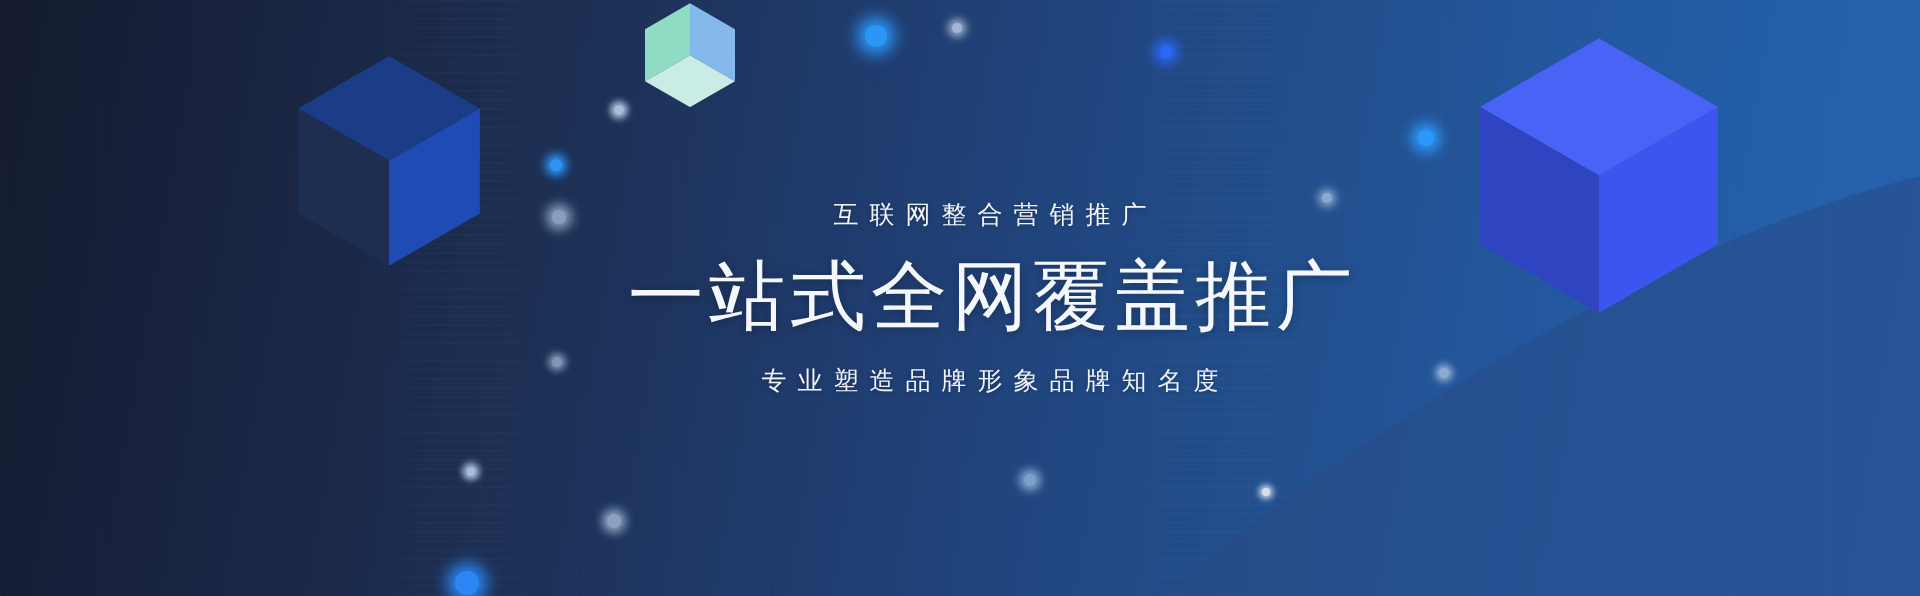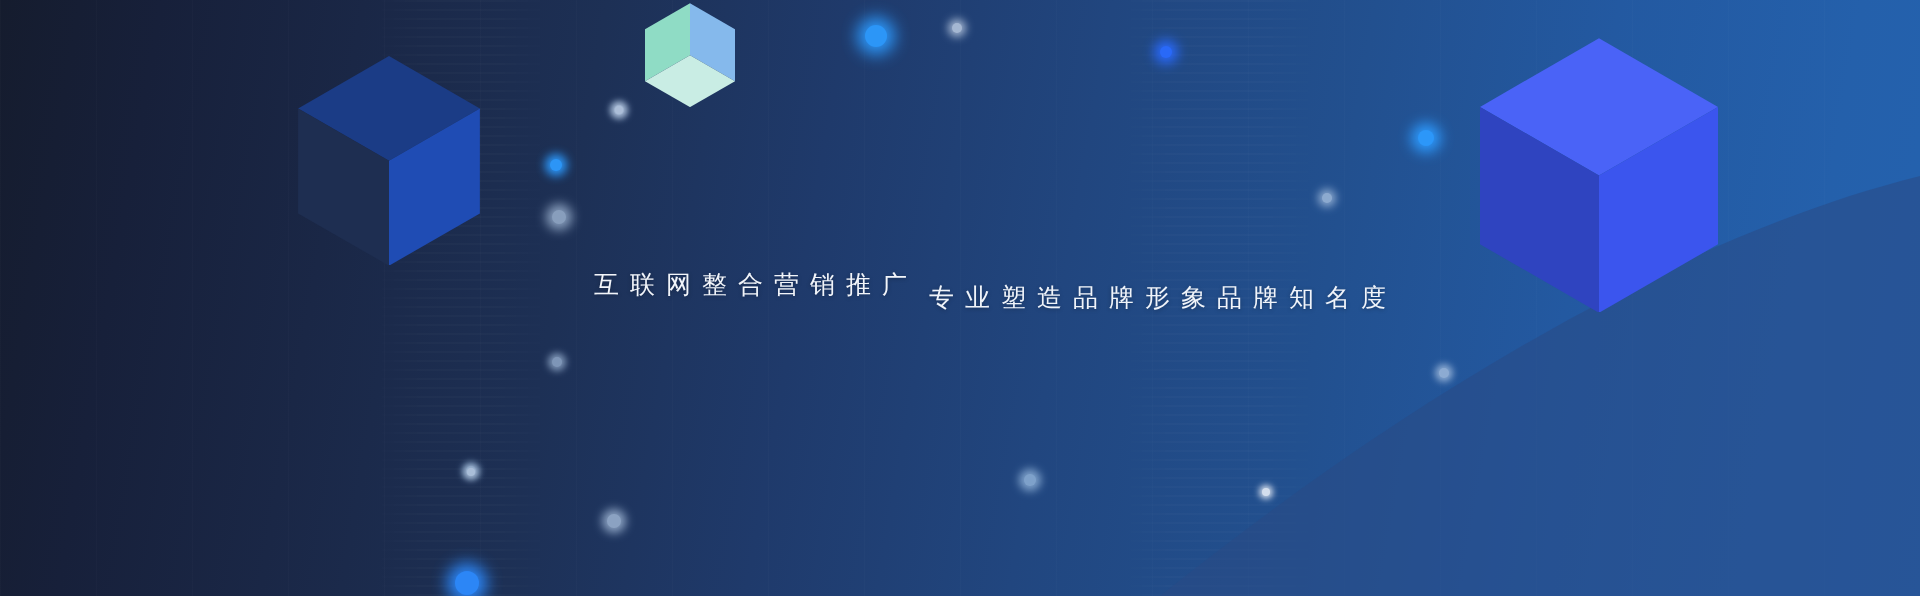--- a/index.html
+++ b/index.html
@@ -83,21 +83,21 @@
   }
 
   
   .text-block {
     position: absolute;
     left: 0;
     right: 0;
     top: 0;
     height: 596px;
     display: flex;
-    flex-direction: row;
+    flex-direction: column;
     align-items: center;
     justify-content: center;
     padding-left: 60px;
     box-sizing: border-box;
   }
   .eyebrow {
     color: #f2f5fa;
     font-size: 25px;
     letter-spacing: 11px;
     text-indent: 11px;
@@ -176,16 +176,17 @@
       <div class="dot" style="left: 1262px; top: 488px; width: 8px; height: 8px; background: rgb(232, 238, 248); opacity: 0.9; box-shadow: rgb(232, 238, 248) 0px 0px 6px 3px;"></div>
       <div class="dot" style="left: 467px; top: 468px; width: 8px; height: 8px; background: rgb(198, 213, 234); opacity: 0.7; box-shadow: rgb(198, 213, 234) 0px 0px 6px 3px;"></div>
       <div class="dot" style="left: 607px; top: 514px; width: 14px; height: 14px; background: rgb(182, 205, 233); opacity: 0.72; box-shadow: rgb(182, 205, 233) 0px 0px 10px 5px;"></div>
       <div class="dot" style="left: 455px; top: 571px; width: 24px; height: 24px; background: rgb(45, 139, 255); opacity: 0.95; box-shadow: rgb(45, 139, 255) 0px 0px 16px 8px;"></div>
       <div class="dot" style="left: 615px; top: 106px; width: 8px; height: 8px; background: rgb(198, 213, 234); opacity: 0.6; box-shadow: rgb(198, 213, 234) 0px 0px 6px 3px;"></div>
       <div class="dot" style="left: 1024px; top: 474px; width: 12px; height: 12px; background: rgb(158, 192, 228); opacity: 0.75; box-shadow: rgb(158, 192, 228) 0px 0px 9px 5px;"></div>
     </div>
 
   <div class="text-block">
     <div class="eyebrow">互联网整合营销推广</div>
+    <div class="headline">一站式全网覆盖推广</div>
     <div class="subline">专业塑造品牌形象品牌知名度</div>
   </div>
 
 </div>
 
 </body></html>

